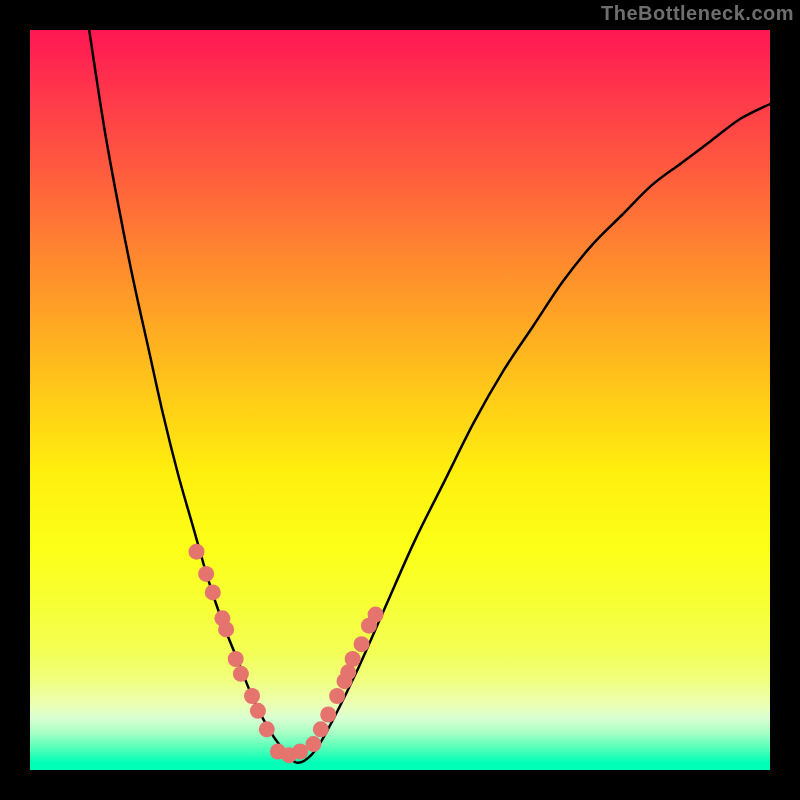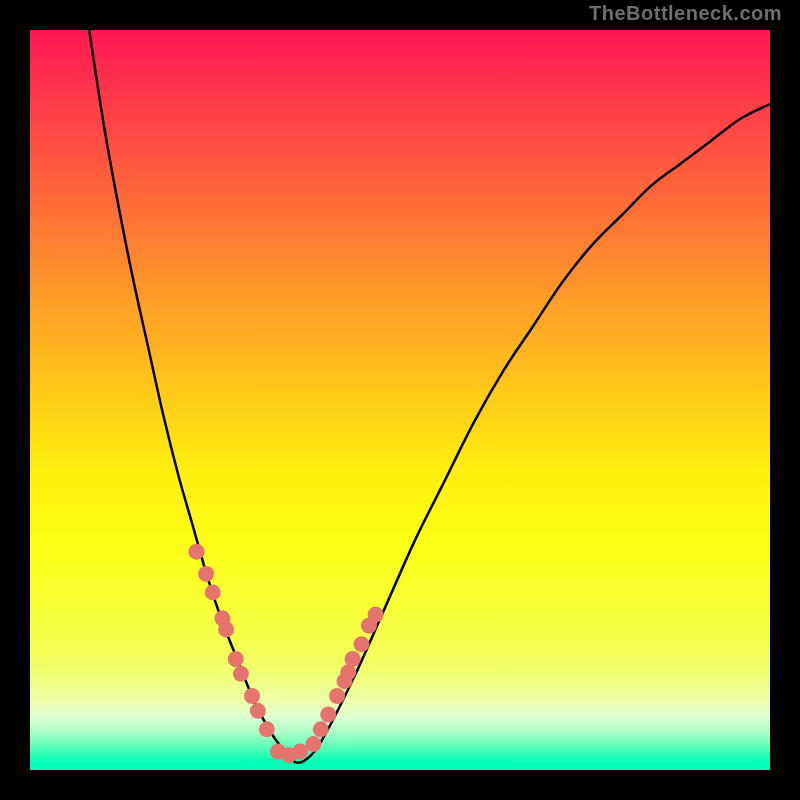--- a/index.html
+++ b/index.html
@@ -32,21 +32,21 @@
       #d9ffd2 93%,
       #a6ffc5 95%,
       #56ffb9 97%,
       #00ffb7 99%,
       #00ffb7 100%
     );
   }
   .attribution {
     position: absolute;
     top: 2px;
-    right: 18px;
+    right: 6px;
     font-family: Arial, Helvetica, sans-serif;
     font-size: 20px;
     font-weight: bold;
     color: #6e6e6e;
     letter-spacing: 0.5px;
   }
   svg.overlay {
     position: absolute;
     left: 0;
     top: 30px;

